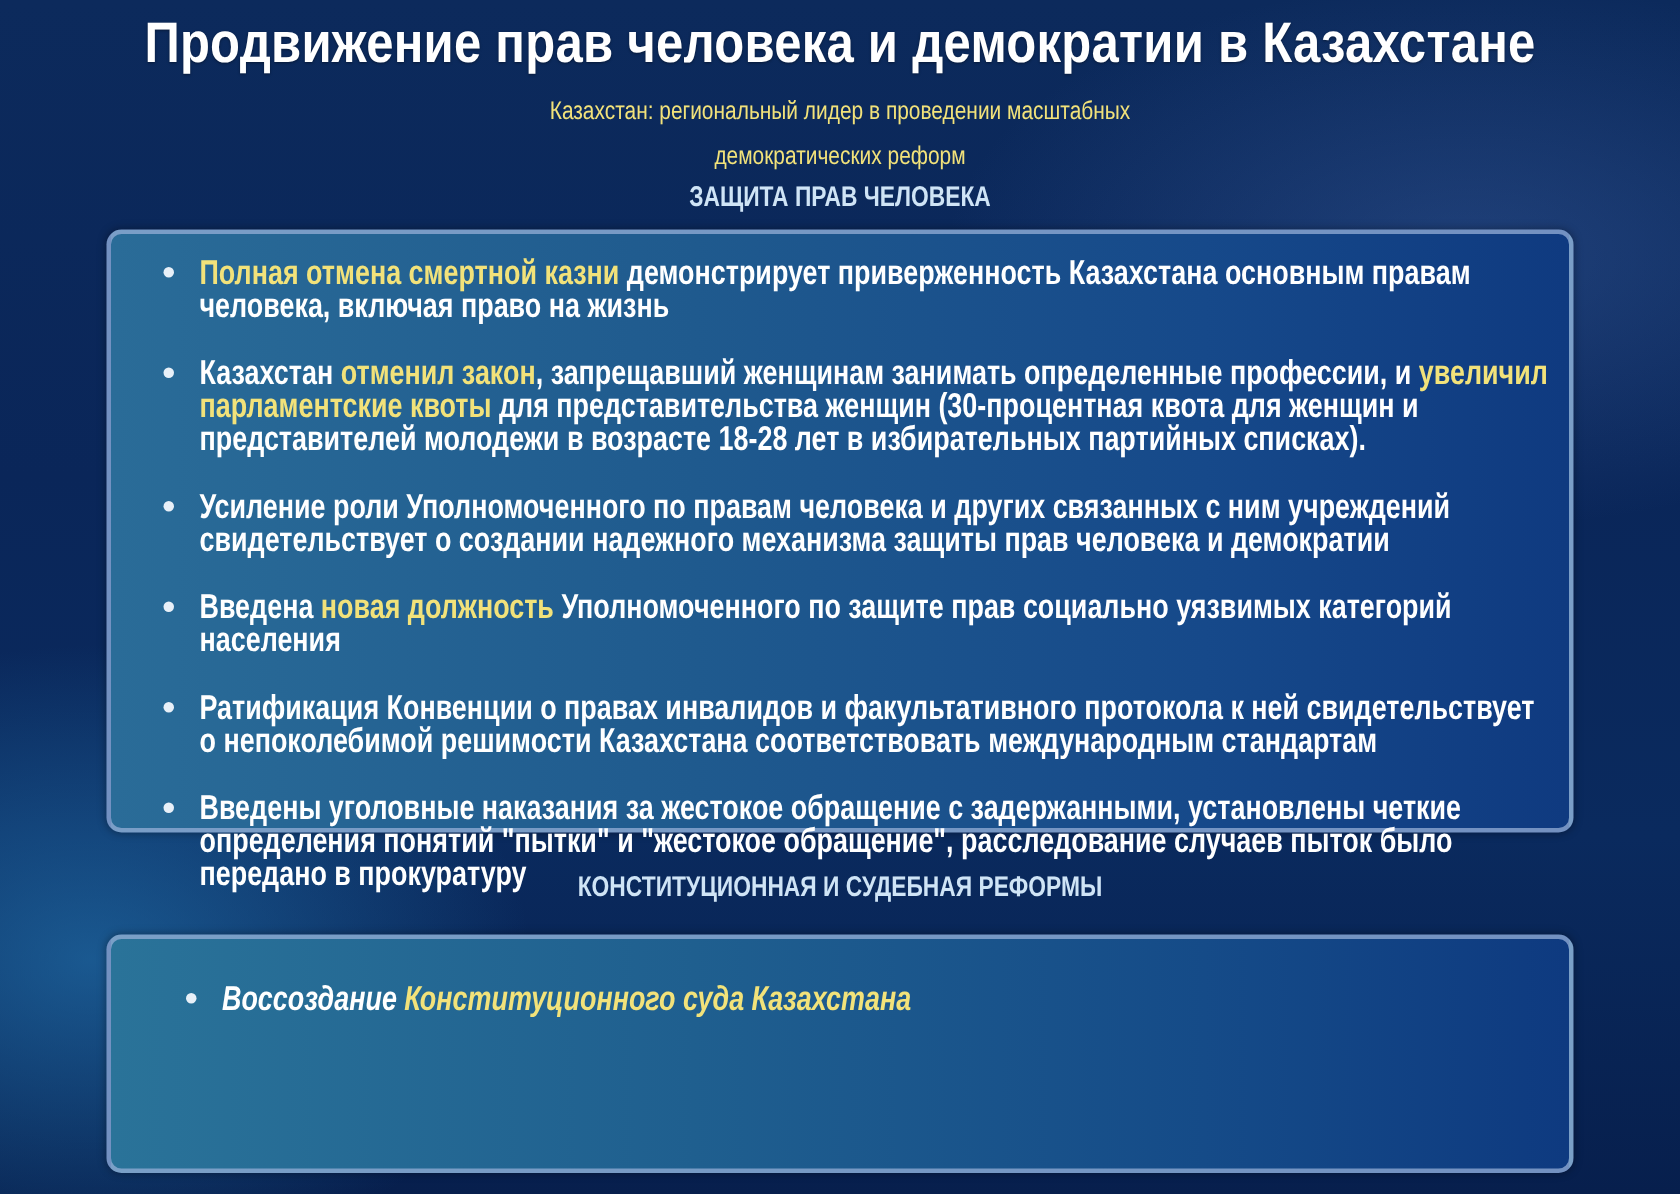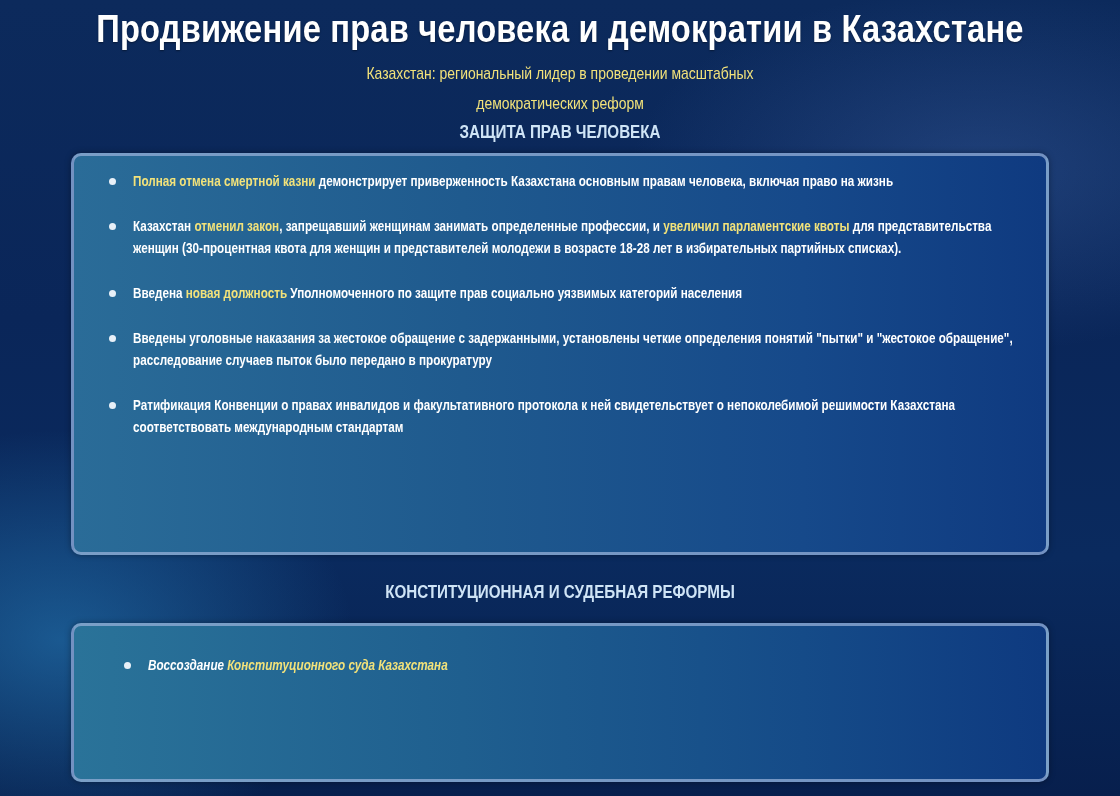--- a/index.html
+++ b/index.html
@@ -42,21 +42,21 @@
   }
   .panel2 {
     left:71px; top:623px; width:972px; height:153px;
     background:linear-gradient(90deg, #2a7399 0%, #1f5f8f 40%, #154b88 75%, #0e3a80 100%);
   }
   ul.bullets { list-style:none; margin:0; padding:0; position:absolute; }
   .panel1 ul.bullets { left:33px; top:14px; width:930px; }
   .panel2 ul.bullets { left:48px; top:28px; width:920px; }
   ul.bullets li {
     position:relative; padding-left:26px;
-    font-size:15px; line-height:22px; color:#ffffff;
+    font-size:23px; line-height:22px; color:#ffffff;
     font-weight:bold;
   }
   ul.bullets li .txt {
     display:block; width:1120px;
     transform:scaleX(0.78); transform-origin:left top;
   }
   .panel1 li { margin-bottom:23px; }
   .panel2 li { margin-bottom:20px;font-style:italic; }
   .bullet-dot {
     position:absolute; left:2px; top:8px; width:7px; height:7px; border-radius:50%;
@@ -77,29 +77,33 @@
       <li>
         <span class="bullet-dot"></span>
         <span class="txt" style="width: 1153.85px;"><span class="hl">Полная отмена смертной казни</span><span> демонстрирует приверженность Казахстана основным правам человека, включая право на жизнь</span></span>
       </li>
       <li>
         <span class="bullet-dot"></span>
         <span class="txt" style="width: 1153.85px;"><span>Казахстан </span><span class="hl">отменил закон</span><span>, запрещавший женщинам занимать определенные профессии, и </span><span class="hl">увеличил парламентские квоты</span><span> для представительства женщин (30-процентная квота для женщин и представителей молодежи в возрасте 18-28 лет в избирательных партийных списках).</span></span>
       </li>
       <li>
         <span class="bullet-dot"></span>
+        <span class="txt" style="width: 1153.85px;"><span>Усиление роли Уполномоченного по правам человека и других связанных с ним учреждений свидетельствует о создании надежного механизма защиты прав человека и демократии</span></span>
+      </li>
+      <li>
+        <span class="bullet-dot"></span>
         <span class="txt" style="width: 1153.85px;"><span>Введена </span><span class="hl">новая должность</span><span> Уполномоченного по защите прав социально уязвимых категорий населения</span></span>
       </li>
       <li>
         <span class="bullet-dot"></span>
-        <span class="txt" style="width: 1153.85px;"><span>Введены уголовные наказания за жестокое обращение с задержанными, установлены четкие определения понятий "пытки" и "жестокое обращение", расследование случаев пыток было передано в прокуратуру</span></span>
+        <span class="txt" style="width: 1153.85px;"><span>Ратификация Конвенции о правах инвалидов и факультативного протокола к ней свидетельствует о непоколебимой решимости Казахстана соответствовать международным стандартам</span></span>
       </li>
       <li>
         <span class="bullet-dot"></span>
-        <span class="txt" style="width: 1153.85px;"><span>Ратификация Конвенции о правах инвалидов и факультативного протокола к ней свидетельствует о непоколебимой решимости Казахстана соответствовать международным стандартам</span></span>
+        <span class="txt" style="width: 1153.85px;"><span>Введены уголовные наказания за жестокое обращение с задержанными, установлены четкие определения понятий "пытки" и "жестокое обращение", расследование случаев пыток было передано в прокуратуру</span></span>
       </li>
     </ul>
 </div>
 
 <div class="section-title sec2">КОНСТИТУЦИОННАЯ И СУДЕБНАЯ РЕФОРМЫ</div>
 <div class="panel panel2">
   <ul class="bullets">
       <li>
         <span class="bullet-dot"></span>
         <span class="txt" style="width: 1141.03px;"><span>Воссоздание </span><span class="hl">Конституционного суда Казахстана</span></span>

